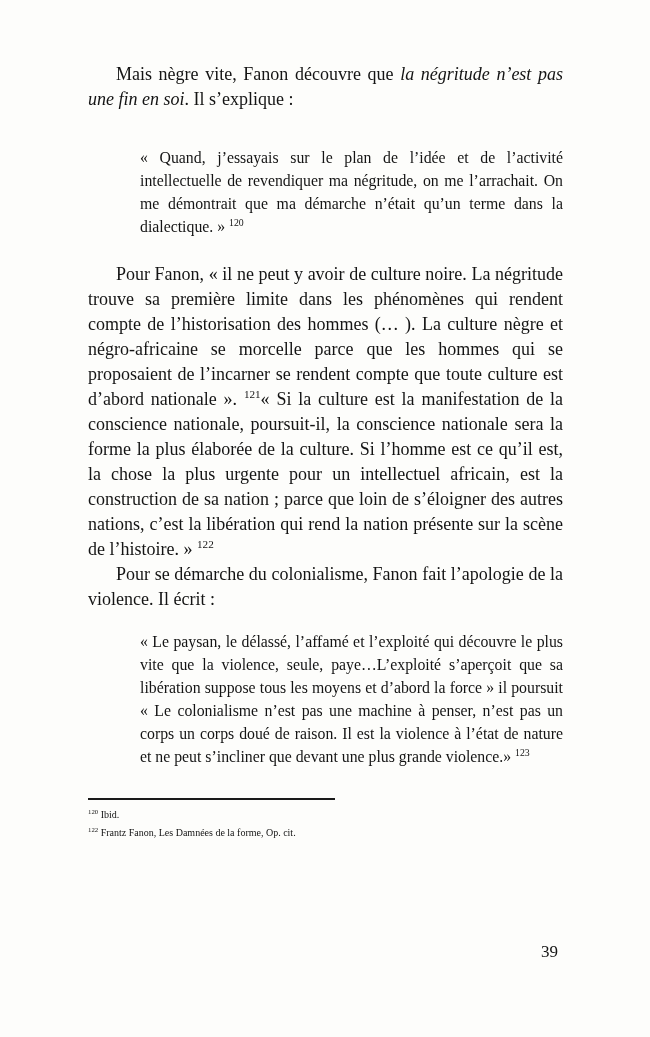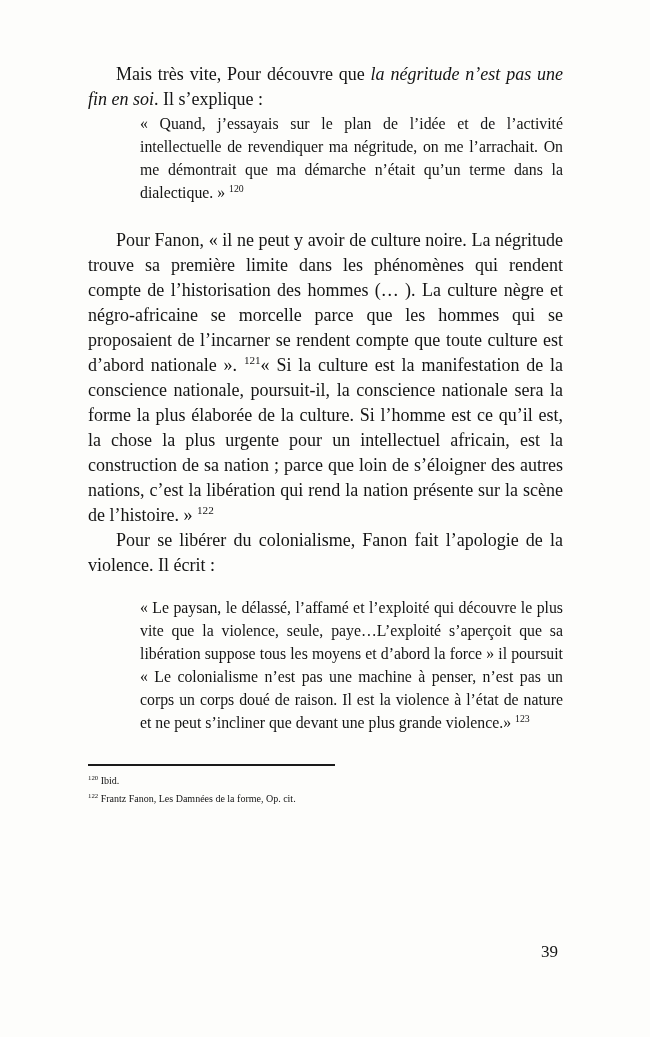--- a/index.html
+++ b/index.html
@@ -27,21 +27,21 @@
   }
   .body-para.indent {
     text-indent: 28px;
   }
   .blockquote {
     margin: 0 0 0 52px;
     font-size: 15.8px;
     line-height: 23px;
     text-align: justify;
   }
-  .quote-1 { }
+  .quote-1 { margin-top: 34px; }
   .para-2  { margin-top: 24px; }
   .para-3  { margin-top: 0; }
   .quote-2 { margin-top: 18px; }
   sup.fnref {
     font-size: 0.62em;
     vertical-align: super;
     line-height: 0;
   }
   em.inline-italic { font-style: italic; }
   .footnotes {
@@ -64,27 +64,27 @@
     right: 92px;
     top: 942px;
     font-size: 17px;
   }
 </style>
 </head>
 <body>
 
 <div class="page">
 
-  <p class="body-para indent"><span>Mais très vite, Pour découvre que </span><em class="inline-italic">la  négritude n’est pas une fin en soi</em><span>. Il s’explique :</span></p>
+  <p class="body-para indent"><span>Mais nègre vite, Fanon découvre que </span><em class="inline-italic">la  négritude n’est pas une fin en soi</em><span>. Il s’explique :</span></p>
 
   <div class="blockquote quote-1"><span>« Quand, j’essayais sur le plan de l’idée et de l’activité intellectuelle de revendiquer ma négritude, on me l’arrachait. On me démontrait que ma démarche n’était qu’un  terme dans la dialectique. » </span><sup class="fnref">120</sup></div>
 
   <p class="body-para indent para-2"><span>Pour Fanon, « il ne peut y avoir de culture noire. La négritude trouve sa première limite dans les phénomènes qui rendent compte de l’historisation des hommes (… ). La culture nègre et négro-africaine se morcelle parce que les hommes qui se proposaient de l’incarner se rendent compte que toute culture est d’abord  nationale ». </span><sup class="fnref">121</sup><span>« Si la culture est la manifestation de la conscience nationale, poursuit-il, la conscience nationale sera la forme la plus élaborée de la culture. Si l’homme est ce qu’il est, la chose la plus urgente pour un intellectuel africain, est la construction de sa nation ; parce que loin de s’éloigner des autres nations, c’est la libération qui rend la nation présente sur la scène de l’histoire. » </span><sup class="fnref">122</sup></p>
 
-  <p class="body-para indent para-3"><span>Pour se libérer du colonialisme, Fanon fait l’apologie de la violence. Il écrit :</span></p>
+  <p class="body-para indent para-3"><span>Pour se démarche du colonialisme, Fanon fait l’apologie de la violence. Il écrit :</span></p>
 
   <div class="blockquote quote-2"><span>« Le paysan, le délassé, l’affamé et l’exploité qui découvre le plus vite que la violence, seule, paye…L’exploité s’aperçoit que sa libération suppose tous les moyens et d’abord la force »  il poursuit  « Le colonialisme n’est pas une machine à penser, n’est pas un corps un corps doué de raison. Il est la violence à l’état de nature et ne peut s’incliner que devant une plus grande violence.» </span><sup class="fnref">123</sup></div>
 
   <div class="footnotes">
     <hr class="footnote-rule">
     <div class="footnote"><sup class="fnref">120</sup> <span>Ibid.</span></div>
     <div class="footnote"><sup class="fnref">122</sup> <span>Frantz Fanon, Les Damnées de la forme, Op. cit.</span></div>
   </div>
 
   <div class="page-number">39</div>

